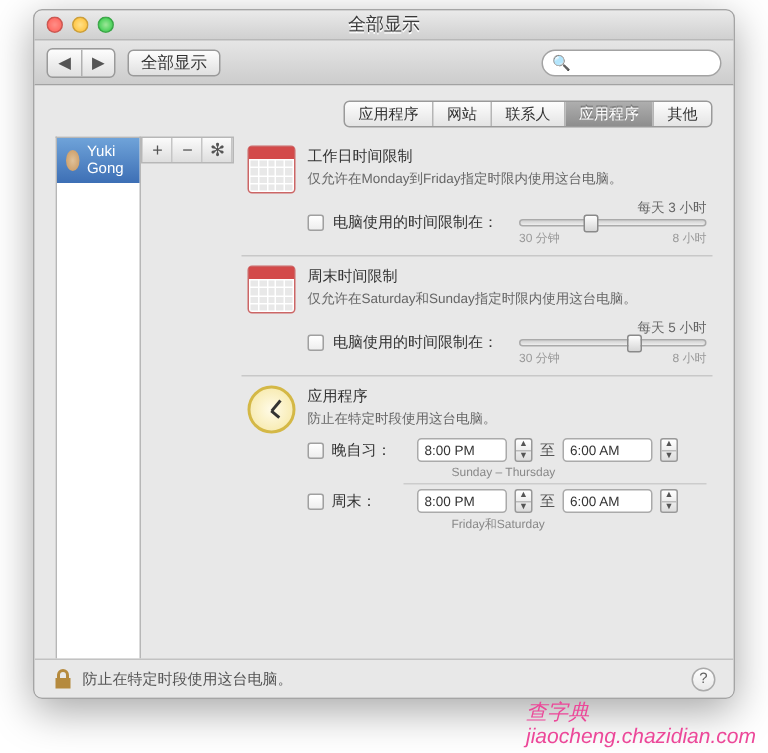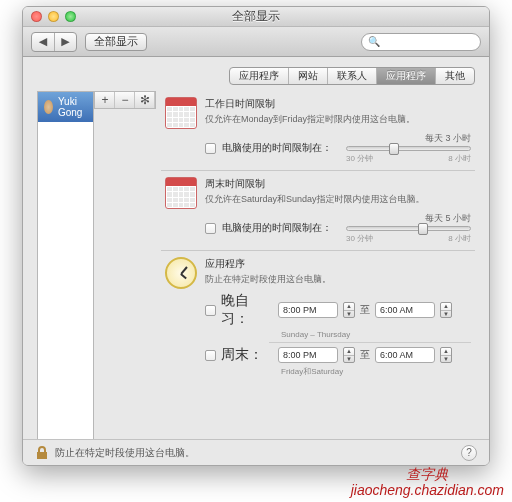--- a/index.html
+++ b/index.html
@@ -49,32 +49,32 @@
 .sdesc{font-size:9px;color:#666;margin-bottom:6px}
 .row{display:flex;align-items:center;gap:6px;margin-top:4px}
 .cb{width:11px;height:11px;border:1px solid #a0a0a0;border-radius:2px;background:linear-gradient(#fff,#eee)}
 .slbl{font-size:10px}
 .slider-col{margin-left:auto;width:125px}
 .sval{text-align:right;font-size:9px;color:#666;margin-bottom:1px}
 .slider{height:5px;background:linear-gradient(#d0d0d0,#eee);border:1px solid #aaa;border-radius:3px;position:relative}
 .thumb{position:absolute;top:-4px;width:10px;height:12px;background:linear-gradient(#fefefe,#d6d6d6);border:1px solid #8a8a8a;border-radius:2px}
 .ticks{display:flex;justify-content:space-between;font-size:8px;color:#999;margin-top:2px}
 .time-row{display:flex;align-items:center;gap:5px;margin:3px 0}
-.time-label{width:52px;font-size:14px}
+.time-label{width:52px;font-size:10px}
 .time-field{width:60px;height:16px;border:1px solid #aaa;border-radius:3px;background:#fff;font-size:9px;display:flex;align-items:center;padding:0 4px}
 .stepper{width:12px;height:16px;border:1px solid #999;border-radius:2px;background:linear-gradient(#fff,#ddd);display:flex;flex-direction:column}
 .stepper i{flex:1;display:flex;align-items:center;justify-content:center;font-size:6px;color:#555}
 .stepper i+i{border-top:1px solid #bbb}
 .to{font-size:10px;color:#555}
-.sub{font-size:8px;color:#888;margin-left:76px;margin-top:-1px;margin-bottom:2px}
+.sub{font-size:8px;color:#888;margin-left:96px;margin-top:-1px;margin-bottom:2px}
 .hr{height:1px;background:#ccc;margin:3px 0 3px 64px}
 .footer{height:26px;border-top:1px solid #c2c2c2;display:flex;align-items:center;padding:0 12px;gap:6px;font-size:10px;color:#555}
 .lock{width:14px;height:14px}
 .help{margin-left:auto;width:16px;height:16px;border:1px solid #aaa;border-radius:50%;display:flex;align-items:center;justify-content:center;font-size:10px;color:#666;background:linear-gradient(#fff,#e8e8e8)}
-.watermark{position:absolute;bottom:4px;right:8px;font-size:14px;color:#b91c1c;text-align:center;line-height:1.1;font-style:italic;white-space:pre;pointer-events:none}
+.watermark{position:absolute;bottom:4px;right:8px;font-size:14px;color:#ec4899;text-align:left;line-height:1.1;font-style:italic;white-space:pre;pointer-events:none}
 </style>
 </head>
 <body>
 
 <div class="shadow-wrap"></div>
 <div class="window">
 
   <div class="titlebar">
     <div class="traffic">
       <span class="r"></span>

